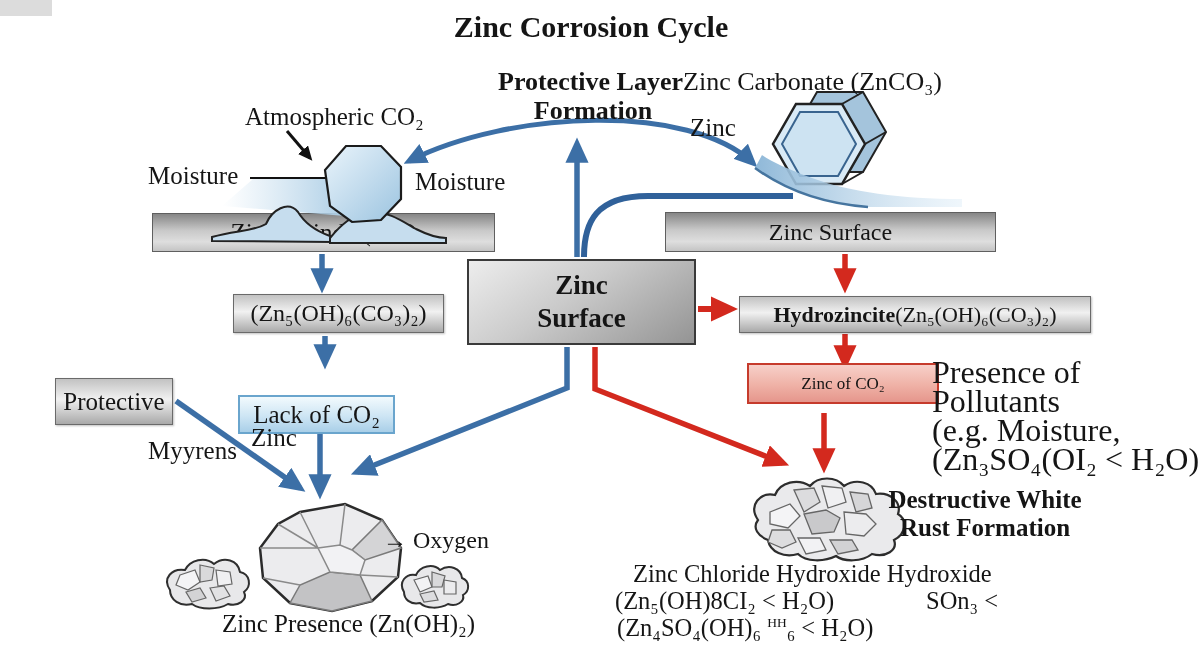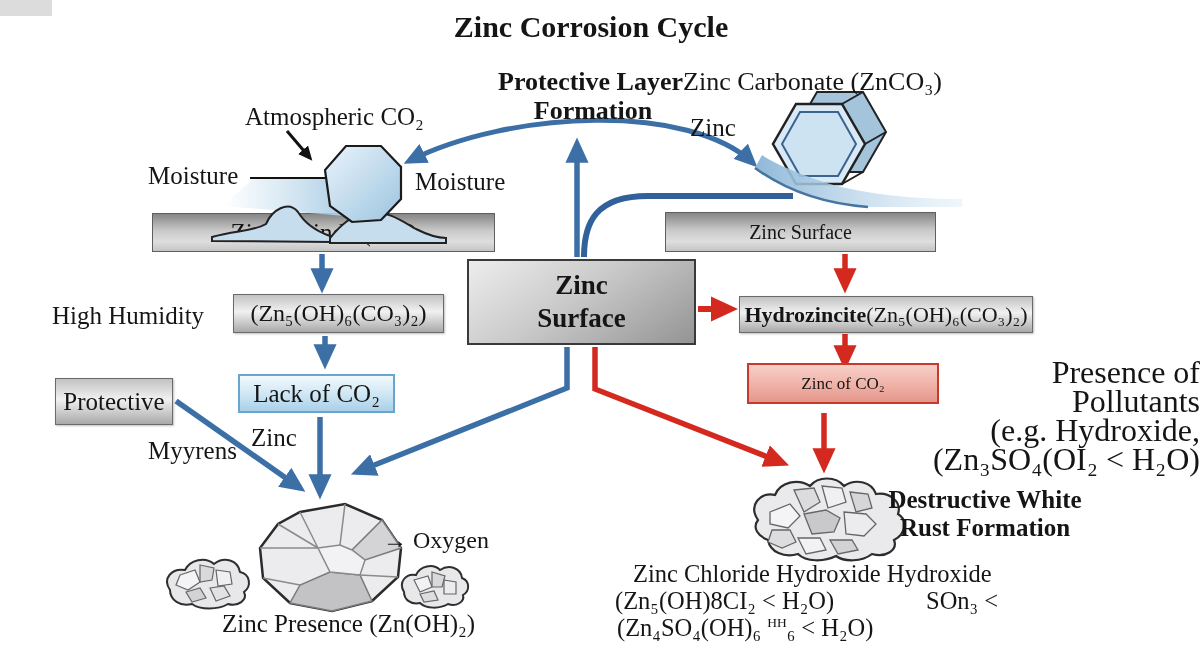--- a/index.html
+++ b/index.html
@@ -1,45 +1,45 @@
 <!DOCTYPE html>
 <html><head>
 <meta charset="utf-8">
 <style>
   html,body{margin:0;padding:0;background:#ffffff;}
   #stage{position:relative;width:1200px;height:654px;background:#ffffff;overflow:hidden;
          font-family:"Liberation Serif",serif;color:#151515;}
-  .t{position:absolute;white-space:nowrap;font-size:25px;line-height:1.1;text-align:right;}
+  .t{position:absolute;white-space:nowrap;font-size:25px;line-height:1.1;}
   .b{font-weight:bold;}
   .ctr{text-align:center;}
   .box{position:absolute;display:flex;align-items:center;justify-content:center;
        white-space:nowrap;box-sizing:border-box;}
   .graybar{background:linear-gradient(180deg,#868686 0%,#c9c9c9 45%,#dedede 75%,#c4c4c4 100%);
            border:1.5px solid #5f5f5f;}
   .graybox{background:linear-gradient(180deg,#c2c2c2 0%,#f1f1f1 45%,#a9a9a9 100%);
            border:1.5px solid #6a6a6a;box-shadow:1px 1px 2px rgba(0,0,0,.25);}
   .centerbox{background:linear-gradient(145deg,#ededed 0%,#cacaca 45%,#949494 100%);
              border:2px solid #3a3a3a;}
   .bluebox{background:linear-gradient(180deg,#f2fafd 0%,#cde5f4 55%,#a9cfe8 100%);
-           border:2px solid #6aa5cd;}
+           border:2px solid #6aa5cd;margin-top:21px;}
   .redbox{background:linear-gradient(180deg,#f7d0c9 0%,#efb1a6 55%,#e5968c 100%);
           border:2px solid #c63b2c;}
   svg{position:absolute;left:0;top:0;}
   .z0{z-index:0}.z1{z-index:1}.z2{z-index:2}
   sup{font-size:0.55em;}
 </style>
 </head>
 <body>
 
 <div id="stage">
 
   <div class="box graybar z0" style="left:152px;top:213px;width:343px;height:39px;font-size:25px;">
     <span>Zinc Oxinde (ZnO</span>
   </div>
-  <div class="box graybar z0" style="left:665px;top:212px;width:271px;height:40px;font-size:20px;">
+  <div class="box graybar z0" style="left:665px;top:212px;width:331px;height:40px;font-size:24px;">
     <span>Zinc Surface</span>
   </div>
 
   <svg class="z1" width="1200" height="654" viewBox="0 0 1200 654">
     <defs>
       <marker id="mBlue" markerUnits="strokeWidth" markerWidth="4.6" markerHeight="4.2" refX="3.4" refY="2.1" orient="auto-start-reverse">
         <path d="M0,0 L4.6,2.1 L0,4.2 Z" fill="#3c6fa6"></path>
       </marker>
       <marker id="mRed" markerUnits="strokeWidth" markerWidth="4.6" markerHeight="4.2" refX="3.4" refY="2.1" orient="auto">
         <path d="M0,0 L4.6,2.1 L0,4.2 Z" fill="#d3291e"></path>
@@ -145,45 +145,44 @@
   <div class="t z2" style="left:690px;top:114px;">Zinc</div>
   <div class="t z2" style="left:245px;top:103px;">Atmospheric CO₂</div>
   <div class="t z2" style="left:148px;top:162px;">Moisture</div>
   <div class="t z2" style="left:415px;top:168px;">Moisture</div>
 
   <div class="box centerbox z2" style="left:467px;top:259px;width:229px;height:86px;flex-direction:column;font-size:27px;font-weight:bold;line-height:1.22;">
     <span>Zinc</span>
     <span>Surface</span>
   </div>
 
-  <div class="t z2" style="left:52px;top:302px;">High Humidity</div>
   <div class="box graybox z2" style="left:233px;top:294px;width:211px;height:39px;font-size:24px;">
     <span>(Zn₅(OH)₆(CO₃)₂)</span>
   </div>
   <div class="box bluebox z2" style="left:238px;top:374px;width:157px;height:39px;font-size:25px;">
     <span>Lack of CO₂</span>
   </div>
   <div class="box graybox z2" style="left:55px;top:378px;width:118px;height:47px;font-size:25px;">
     <span>Protective</span>
   </div>
   <div class="t z2" style="left:148px;top:437px;font-family:Liberation Serif, serif;">Myyrens</div>
   <div class="t z2" style="left:251px;top:424px;">Zinc</div>
   <div class="t z2" style="left:383px;top:527px;font-size:24px;">→ Oxygen</div>
   <div class="t z2" style="left:222px;top:610px;">Zinc Presence (Zn(OH)₂)</div>
 
-  <div class="box graybox z2" style="left:739px;top:296px;width:294px;height:37px;font-size:22px;">
+  <div class="box graybox z2" style="left:739px;top:296px;width:352px;height:37px;font-size:22px;">
     <span class="b">Hydrozincite</span>
       <span> (Zn₅(OH)₆(CO₃)₂)</span>
   </div>
   <div class="box redbox z2" style="left:747px;top:363px;width:192px;height:41px;font-size:17px;">
     <span>Zinc of CO₂</span>
   </div>
   <div class="t z2" style="left:932px;top:358px;font-size:32px;line-height:29px;white-space:normal;width:268px;">
     <div>Presence of Pollutants</div>
-    <div>(e.g. Hydroxide,</div>
+    <div>(e.g. Moisture,</div>
     <div>(Zn₃SO₄(OI₂ &lt; H₂O)</div>
   </div>
   <div class="t b ctr z2" style="left:885px;top:486px;width:200px;font-size:25px;line-height:28px;white-space:normal;">
     <div>Destructive White</div>
     <div>Rust Formation</div>
   </div>
   <div class="t z2" style="left:633px;top:561px;font-size:24.5px;">Zinc Chloride Hydroxide Hydroxide</div>
   <div class="t z2" style="left:615px;top:588px;font-size:24.5px;">(Zn₅(OH)8CI₂ &lt; H₂O)</div>
   <div class="t z2" style="left:912px;top:588px;font-size:24.5px;margin-left:14px;">SOn₃ &lt;</div>
   <div class="t z2" style="left:617px;top:615px;font-size:24.5px;">

